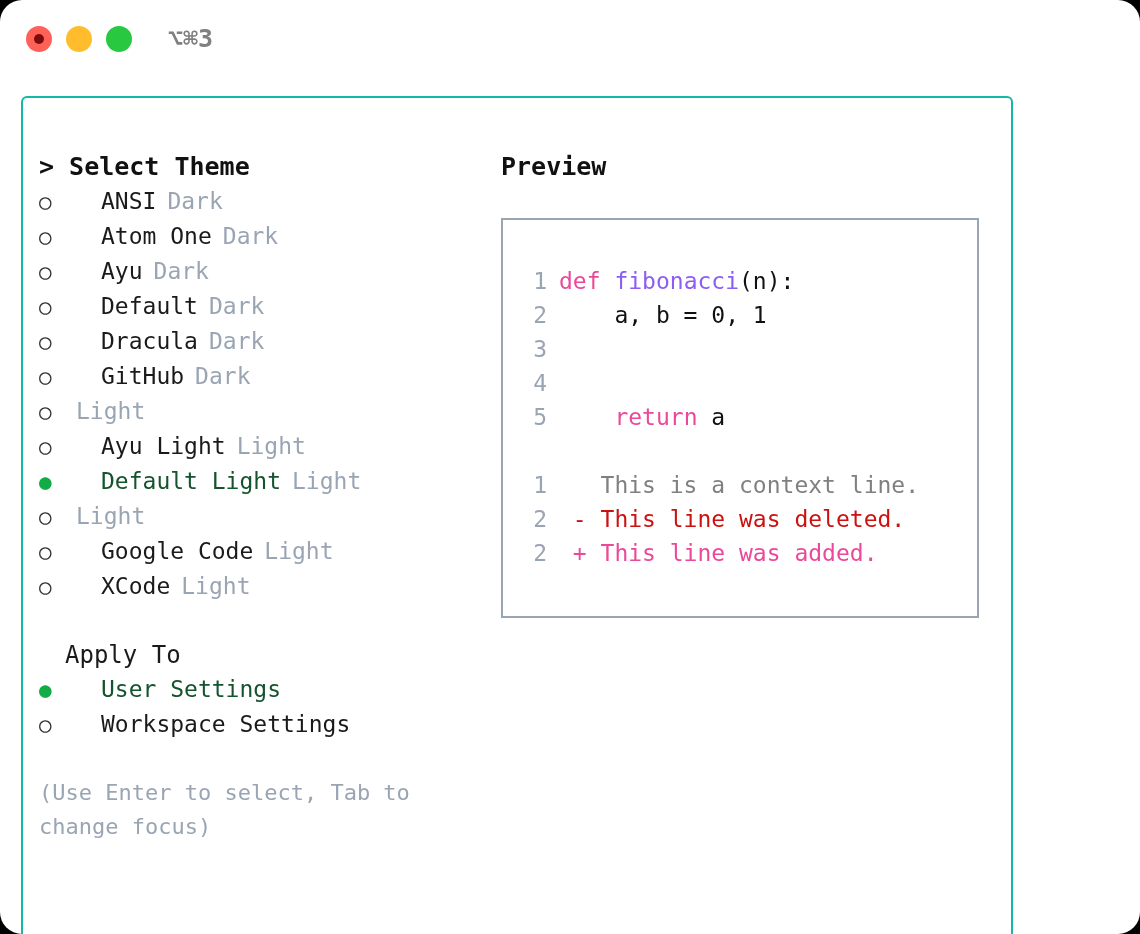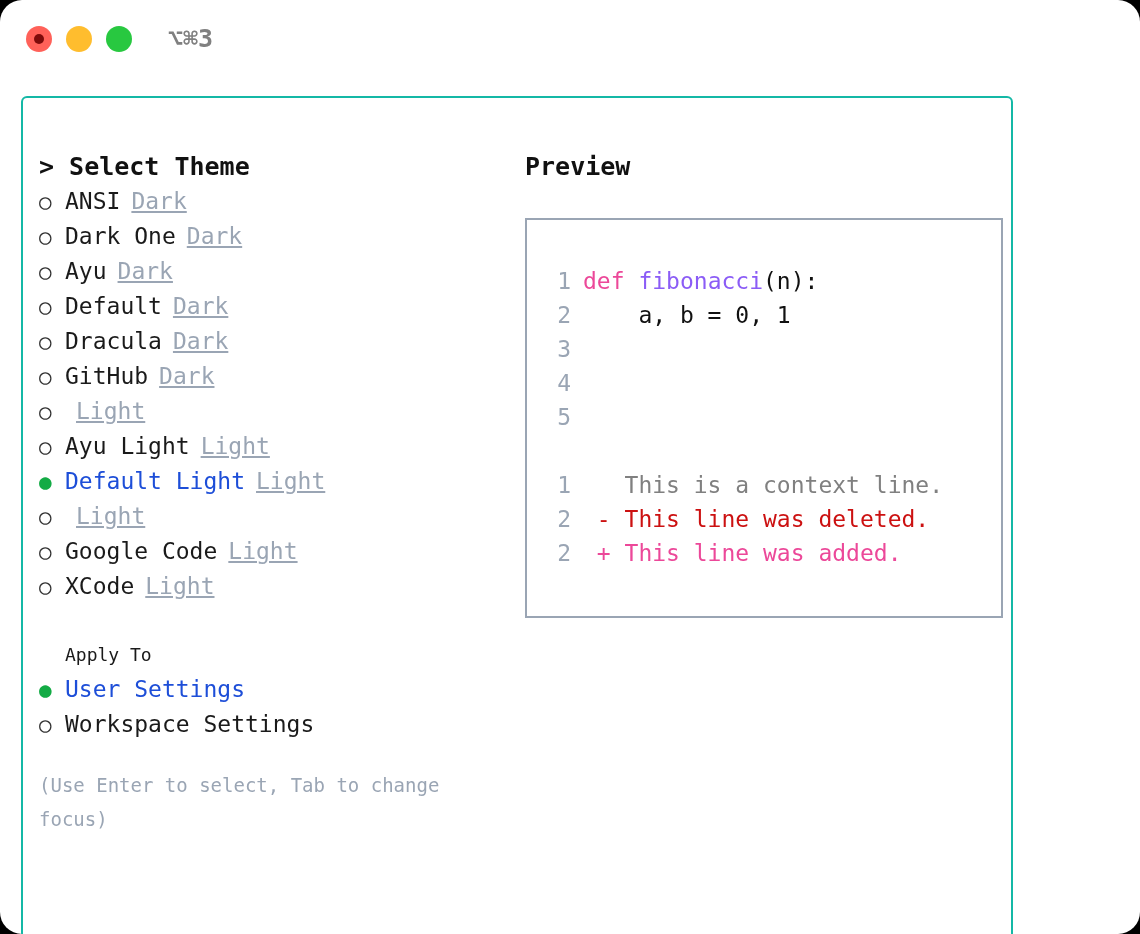--- a/index.html
+++ b/index.html
@@ -85,21 +85,20 @@
     position: absolute;
     left: 16px;
     top: 52px;
     width: 460px;
   }
   .col-right {
     position: absolute;
     left: 478px;
     top: 52px;
     width: 500px;
-    margin-left: 24px;
   }
 
   
   .section-head {
     font-size: 25px;
     font-weight: bold;
     color: #111111;
     line-height: 34px;
     white-space: pre;
   }
@@ -112,41 +111,40 @@
     white-space: pre;
   }
   .marker {
     display: inline-block;
     width: 26px;
     flex: 0 0 26px;
     font-size: 21px;
     color: #333333;
   }
   .marker.sel { color: #13ab45; }
-  .row-label { color: #1a1a1a; }
-  .row.selected .row-label { color: #1d4ed8; }
+  .row-label { color: #1a1a1a; margin-left: 36px; }
+  .row.selected .row-label { color: #14532d; }
   .row-tag {
     color: #9aa5b4;
     margin-left: 11px;
-    text-decoration: underline;
   }
 
   .applyto-head {
-    font-size: 18px;
+    font-size: 24px;
     font-weight: normal;
     color: #1a1a1a;
     line-height: 34px;
     padding-left: 26px;
     white-space: pre;
   }
   .spacer-block { height: 34px; }
 
   .hint {
-    margin-top: 26px;
-    font-size: 19px;
+    margin-top: 34px;
+    font-size: 22px;
     line-height: 34px;
     color: #9aa5b4;
     width: 420px;
     white-space: pre-wrap;
   }
 
   
   .preview-head {
     font-size: 25px;
     font-weight: bold;
@@ -209,21 +207,21 @@
       <div class="section-head">&gt; Select Theme</div>
 
       <div>
         <div class="row">
           <span class="marker">○</span>
           <span class="row-label">ANSI</span>
           <span class="row-tag">Dark</span>
         </div>
         <div class="row">
           <span class="marker">○</span>
-          <span class="row-label">Dark One</span>
+          <span class="row-label">Atom One</span>
           <span class="row-tag">Dark</span>
         </div>
         <div class="row">
           <span class="marker">○</span>
           <span class="row-label">Ayu</span>
           <span class="row-tag">Dark</span>
         </div>
         <div class="row">
           <span class="marker">○</span>
           <span class="row-label">Default</span>
@@ -305,20 +303,21 @@
         <div class="code-line">
           <span class="lineno">3</span>
         </div>
 
         <div class="code-line">
           <span class="lineno">4</span>
         </div>
 
         <div class="code-line">
           <span class="lineno">5</span>
+          <span class="code-text"><span class="tok-pl">    </span><span class="tok-kw">return</span><span class="tok-pl"> a</span></span>
         </div>
 
         <div class="blank-line"></div>
 
         <div class="code-line">
           <span class="lineno">1</span>
           <span class="code-text tok-ctx">   This is a context line.</span>
         </div>
 
         <div class="code-line">

